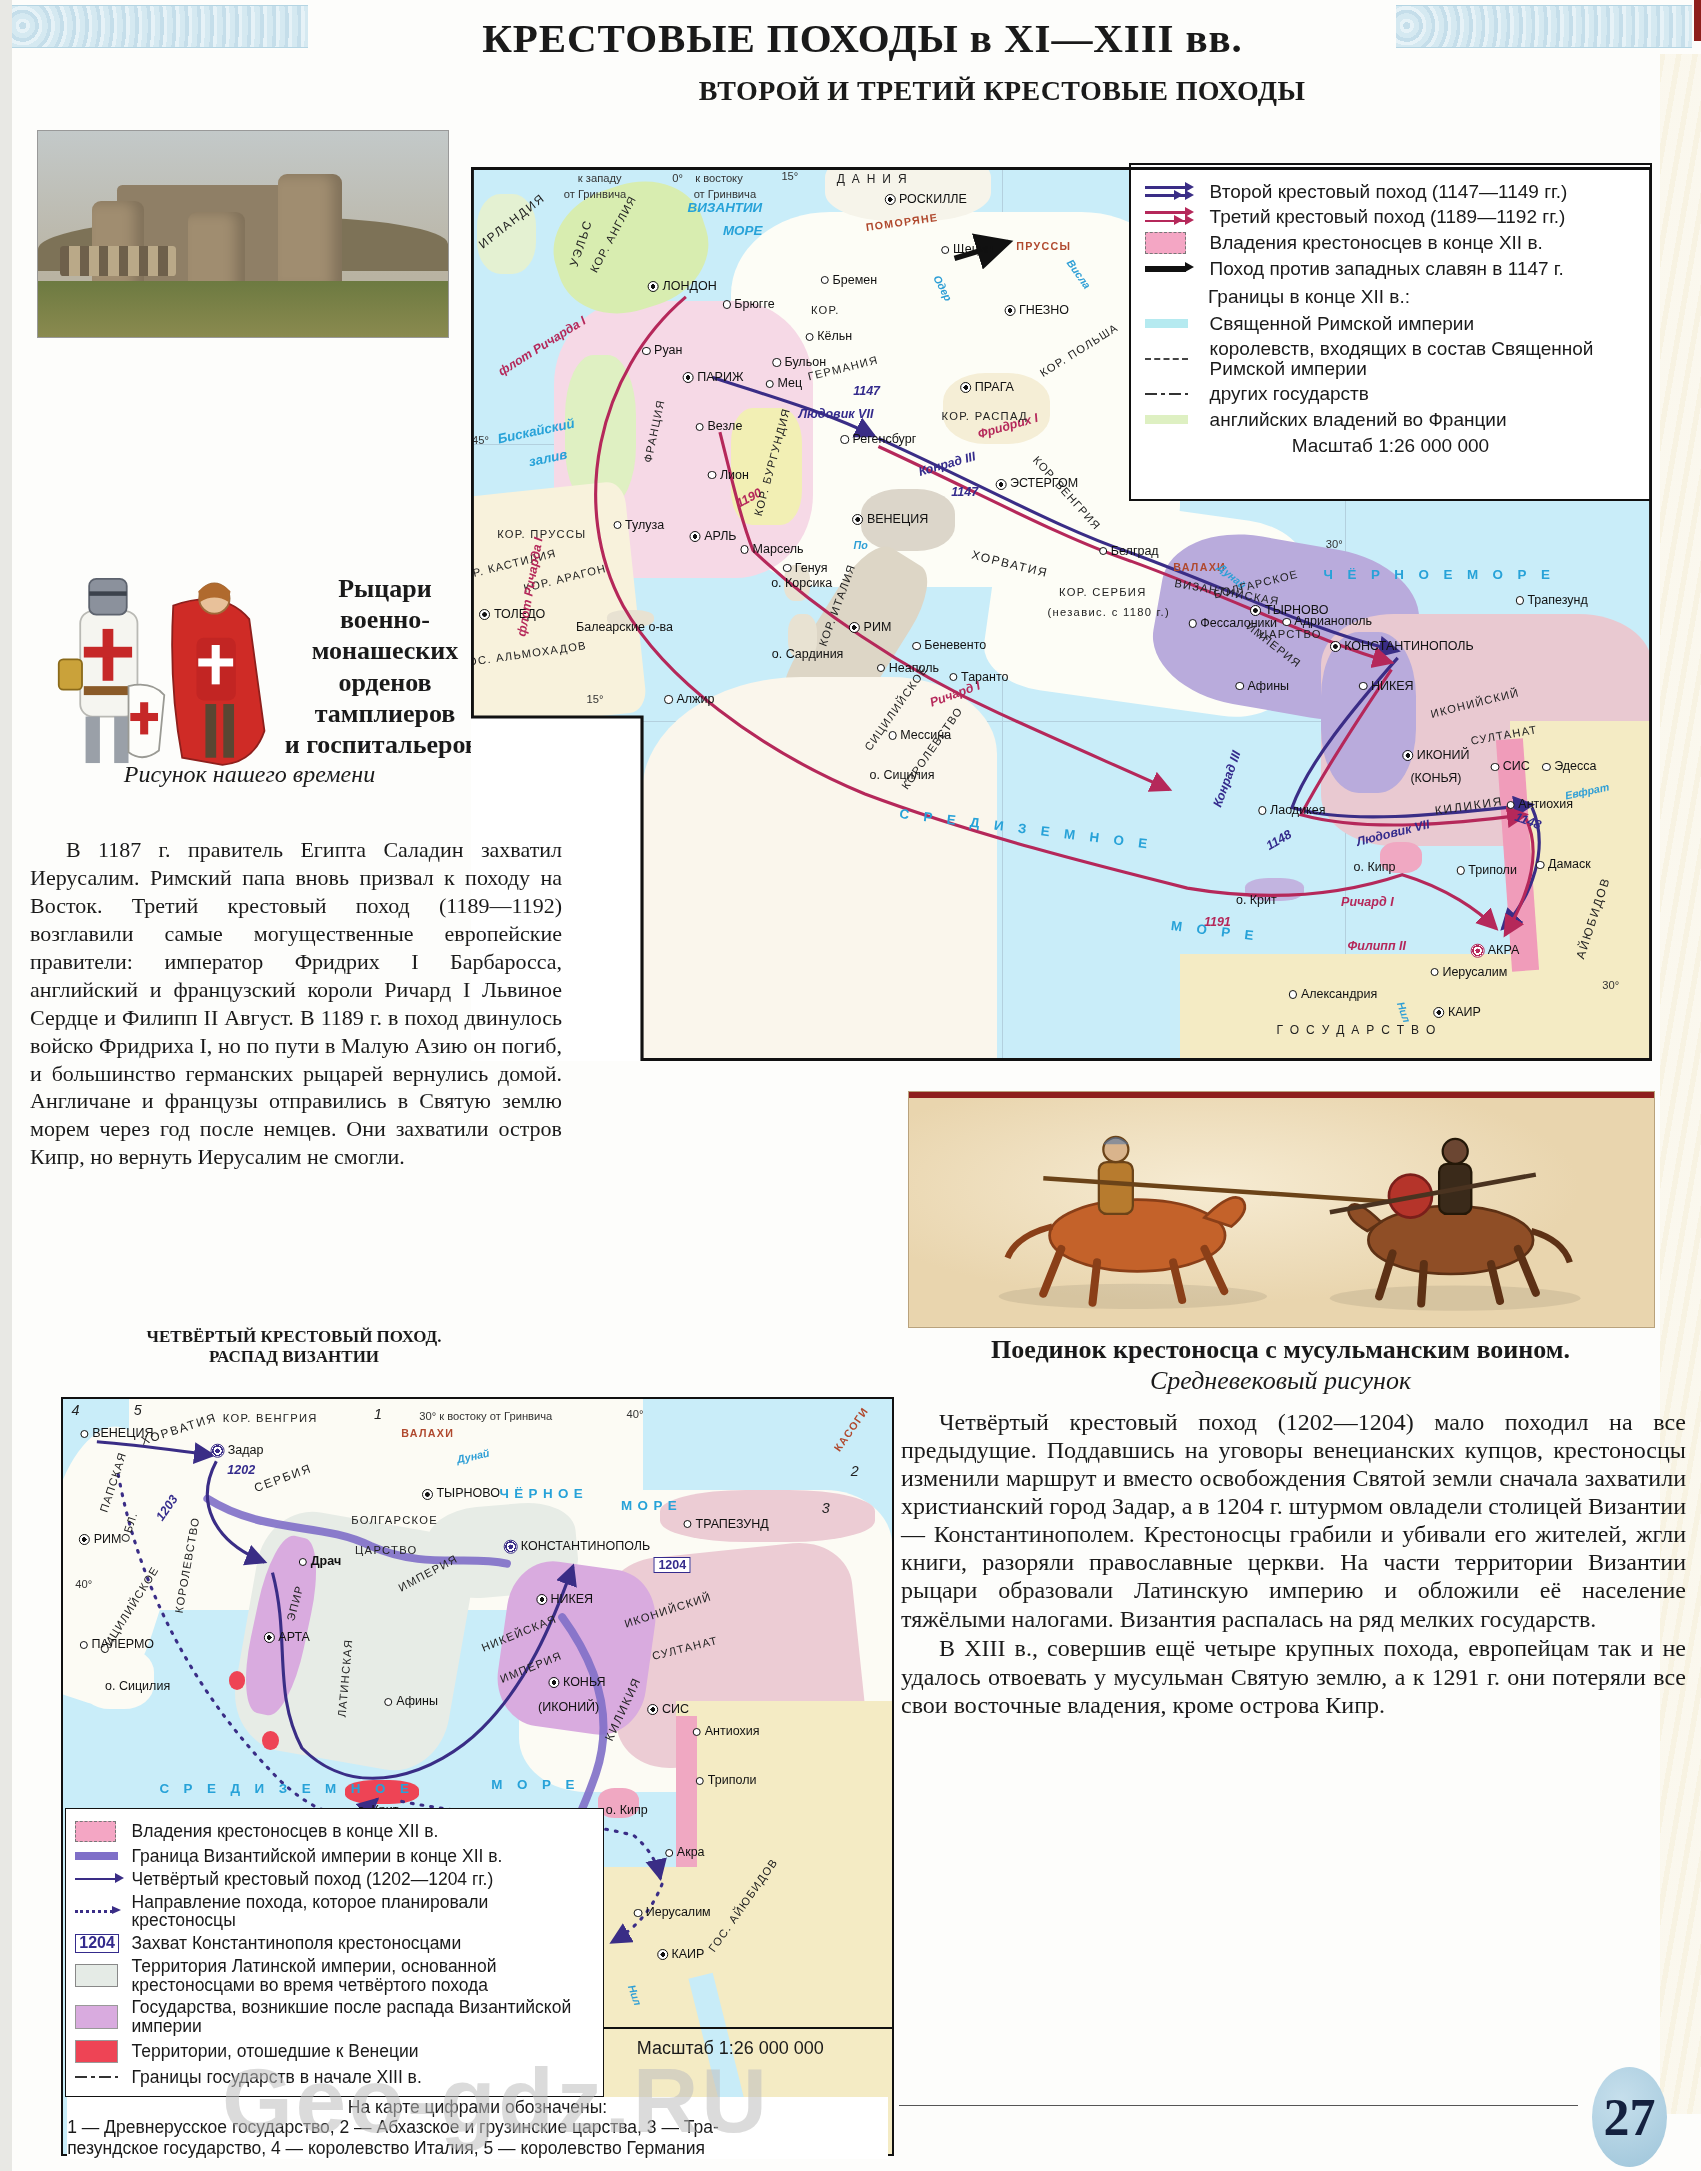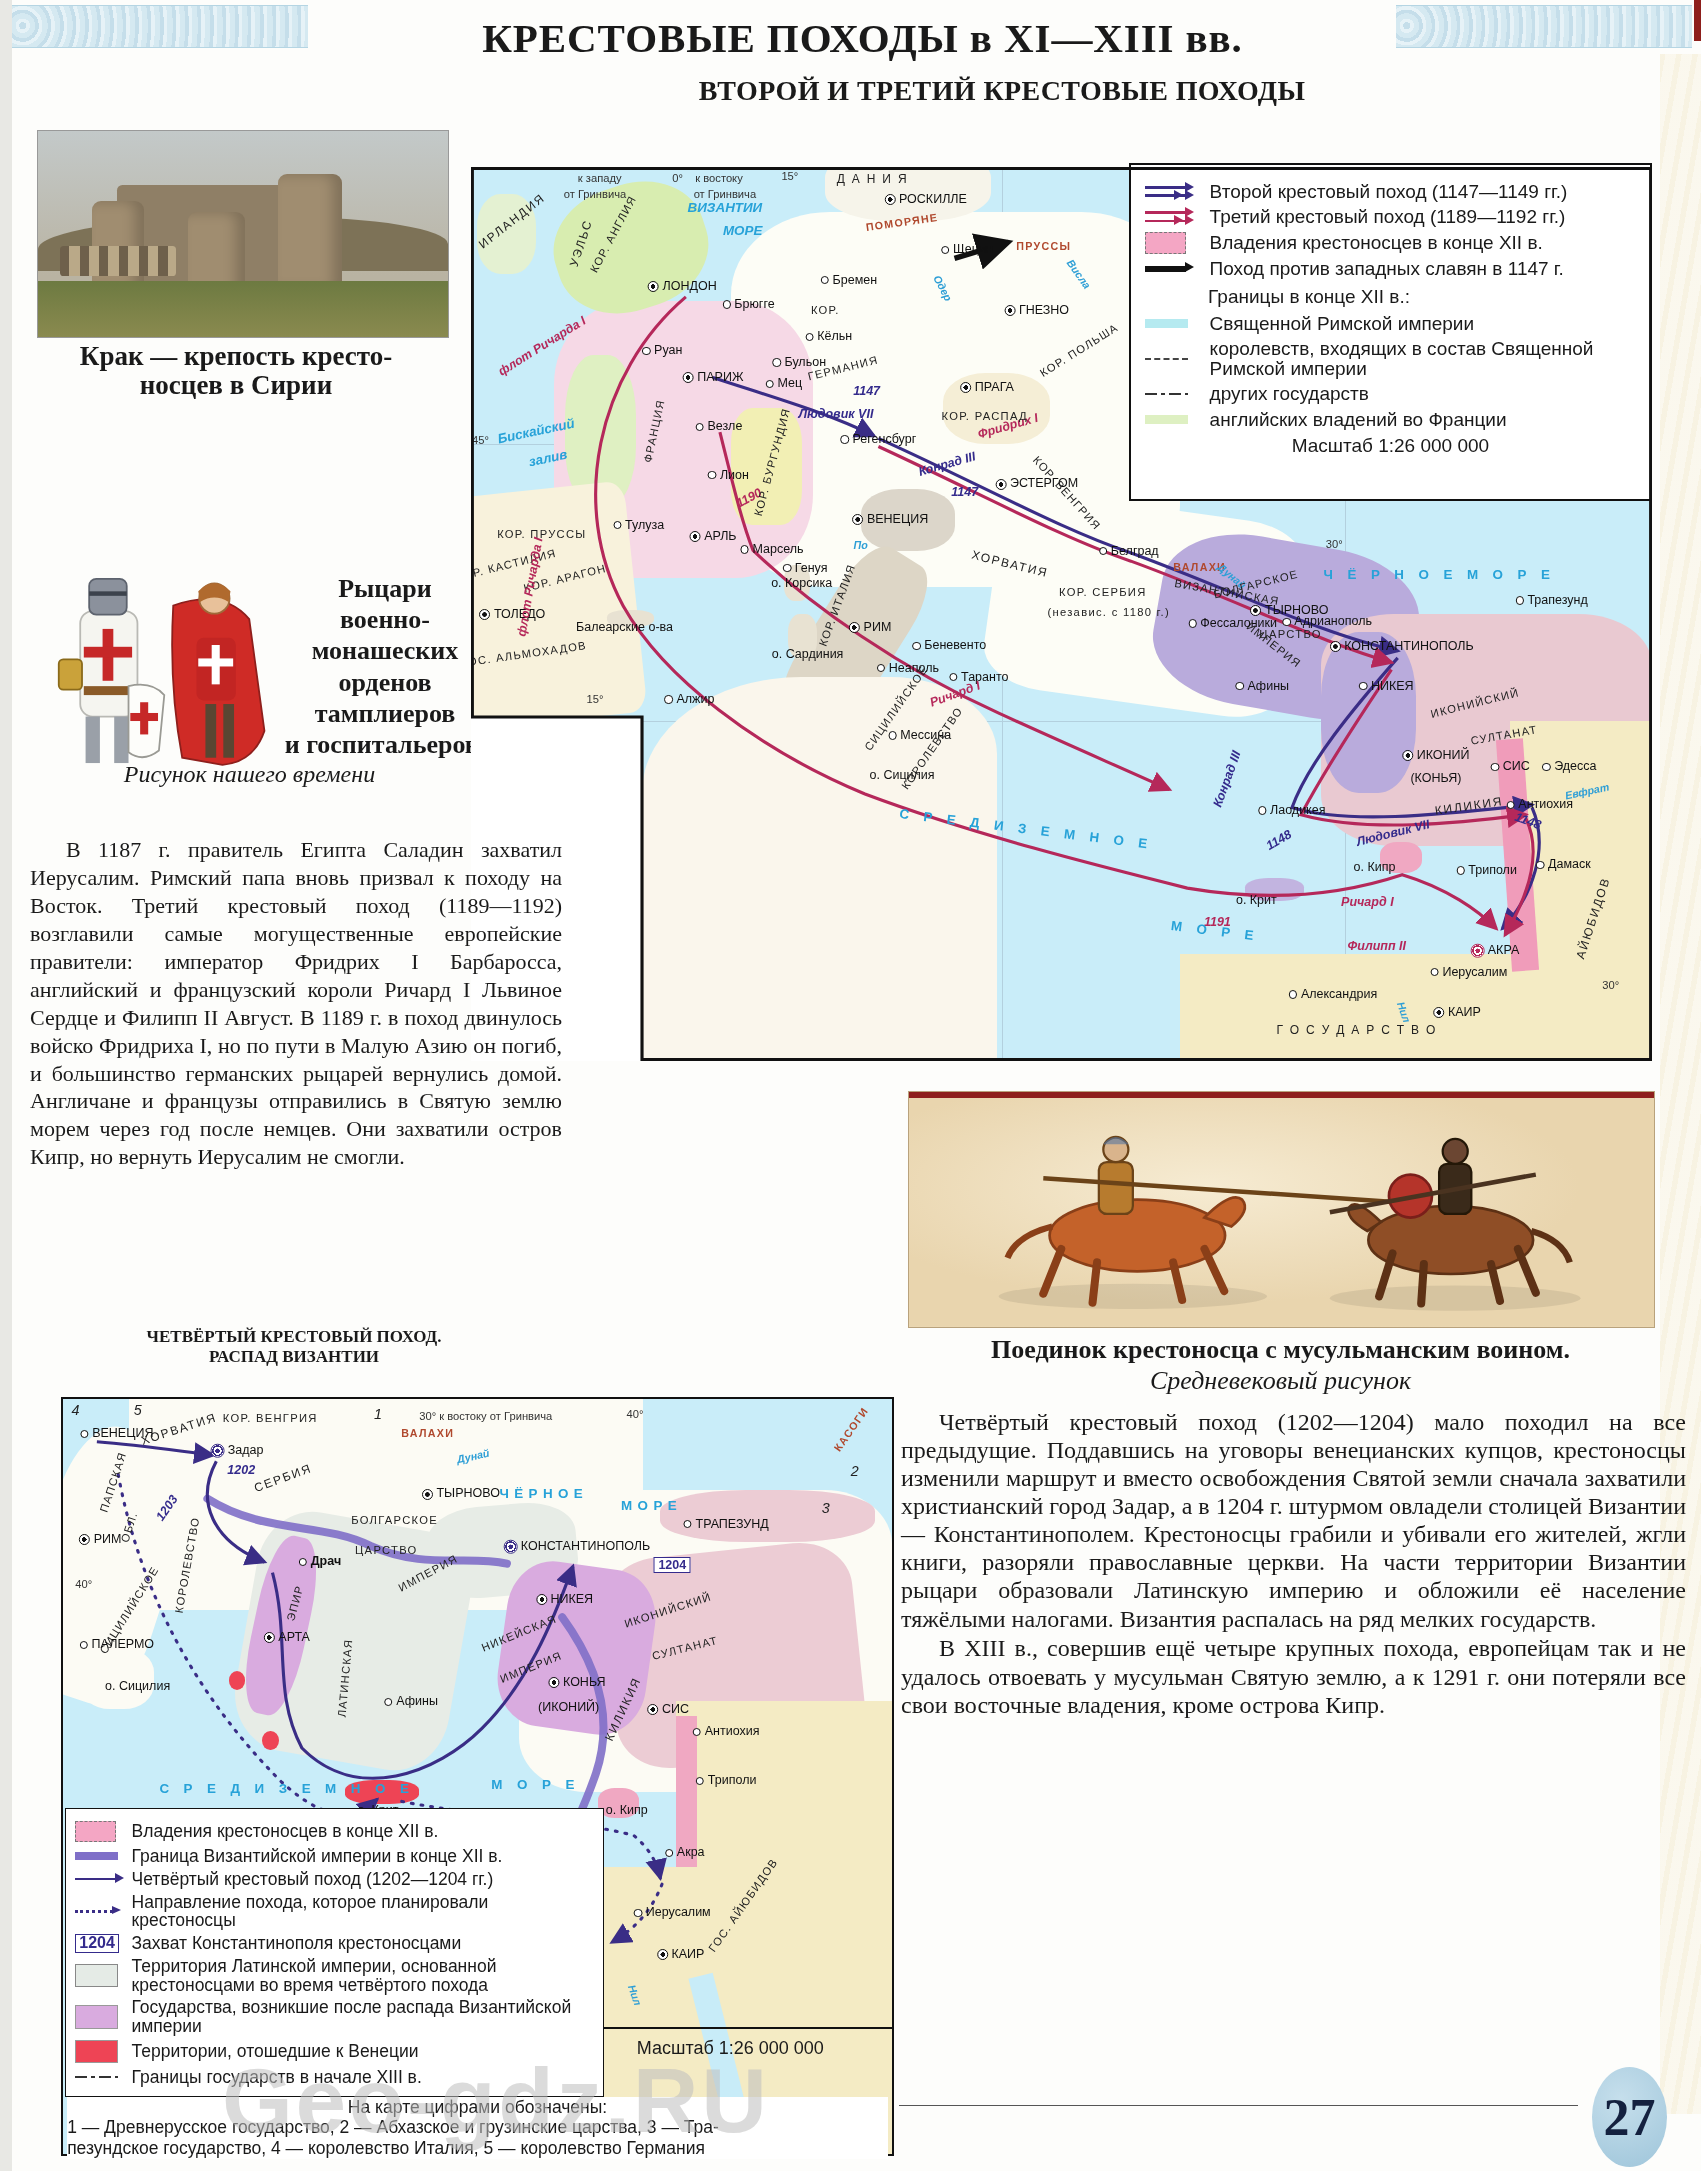--- a/index.html
+++ b/index.html
@@ -147,22 +147,20 @@
   <div class="krak">
     <div class="sky"></div>
     <div class="hill"></div>
     <div class="keep"></div>
     <div class="t1"></div>
     <div class="t2"></div>
     <div class="t3"></div>
     <div class="arch"></div>
     <div class="grass"></div>
   </div>
-  <div class="cap krak-cap">Крак — крепость кресто-
-носцев в Сирии</div>
 
   <div class="knights">
     <svg viewBox="0 0 276 246" width="247" height="220">
 
       <path d="M150 60 Q205 40 235 75 L252 200 Q240 235 205 238 L160 230 Q145 150 150 60Z" fill="#cf2b26" stroke="#8e1f1c" stroke-width="2"></path>
       <circle cx="196" cy="52" r="17" fill="#e8c19a" stroke="#a06a3a" stroke-width="2"></circle>
       <path d="M178 44 Q196 26 214 44 L212 56 Q196 46 180 56Z" fill="#b06a2e"></path>
       <rect x="176" y="96" width="44" height="70" rx="8" fill="#c22523"></rect>
       <rect x="193" y="104" width="9" height="44" fill="#fff"></rect>
       <rect x="178" y="119" width="39" height="9" fill="#fff"></rect>

